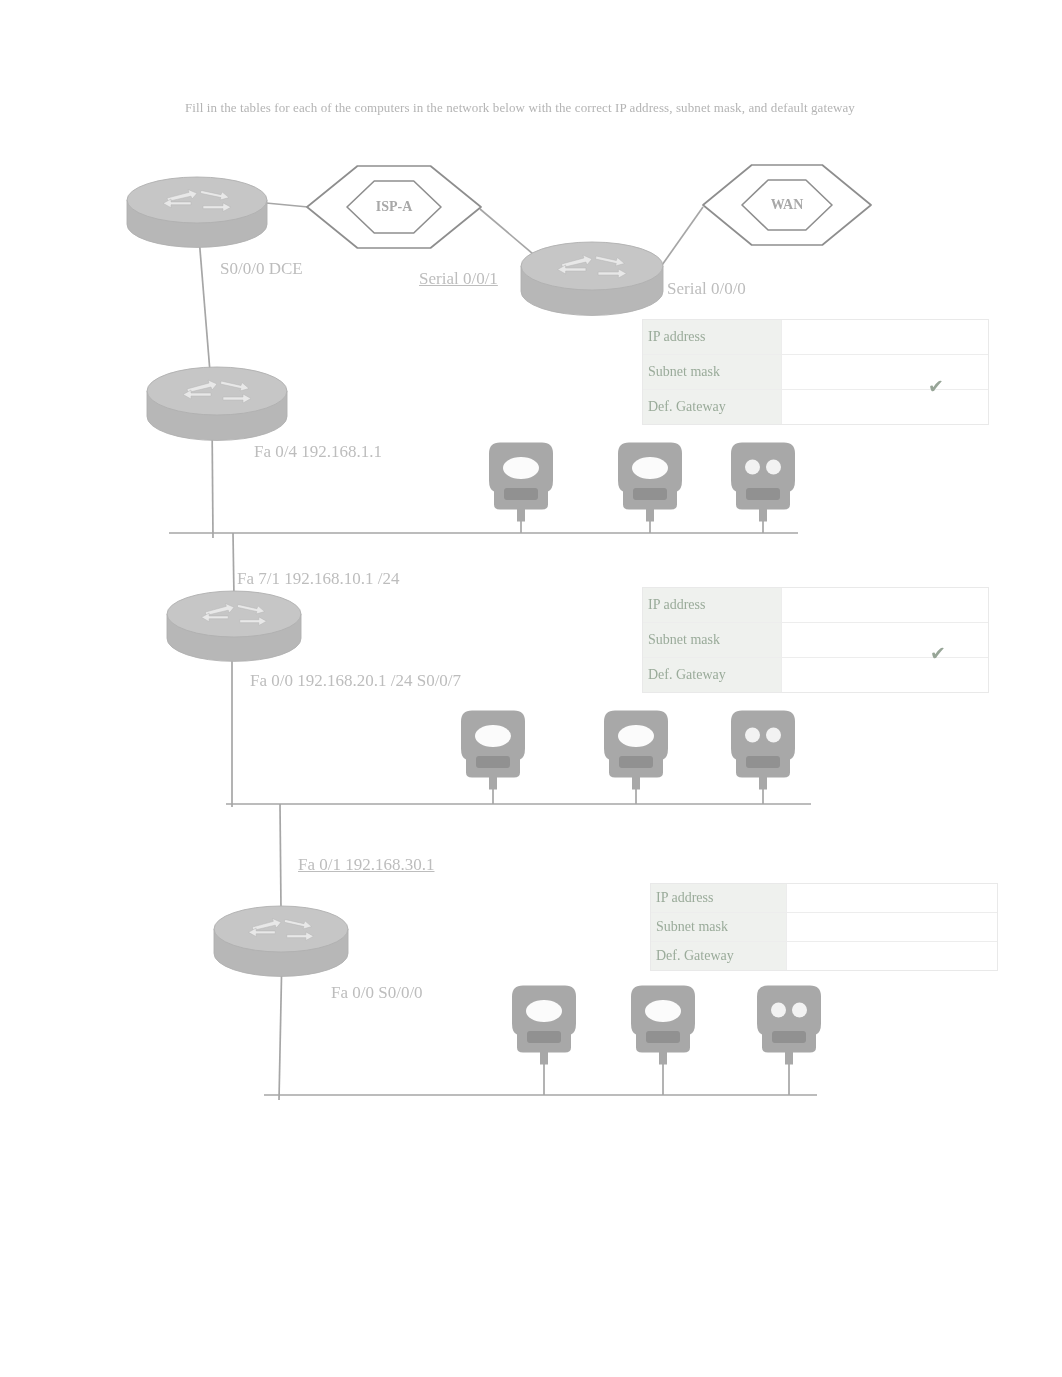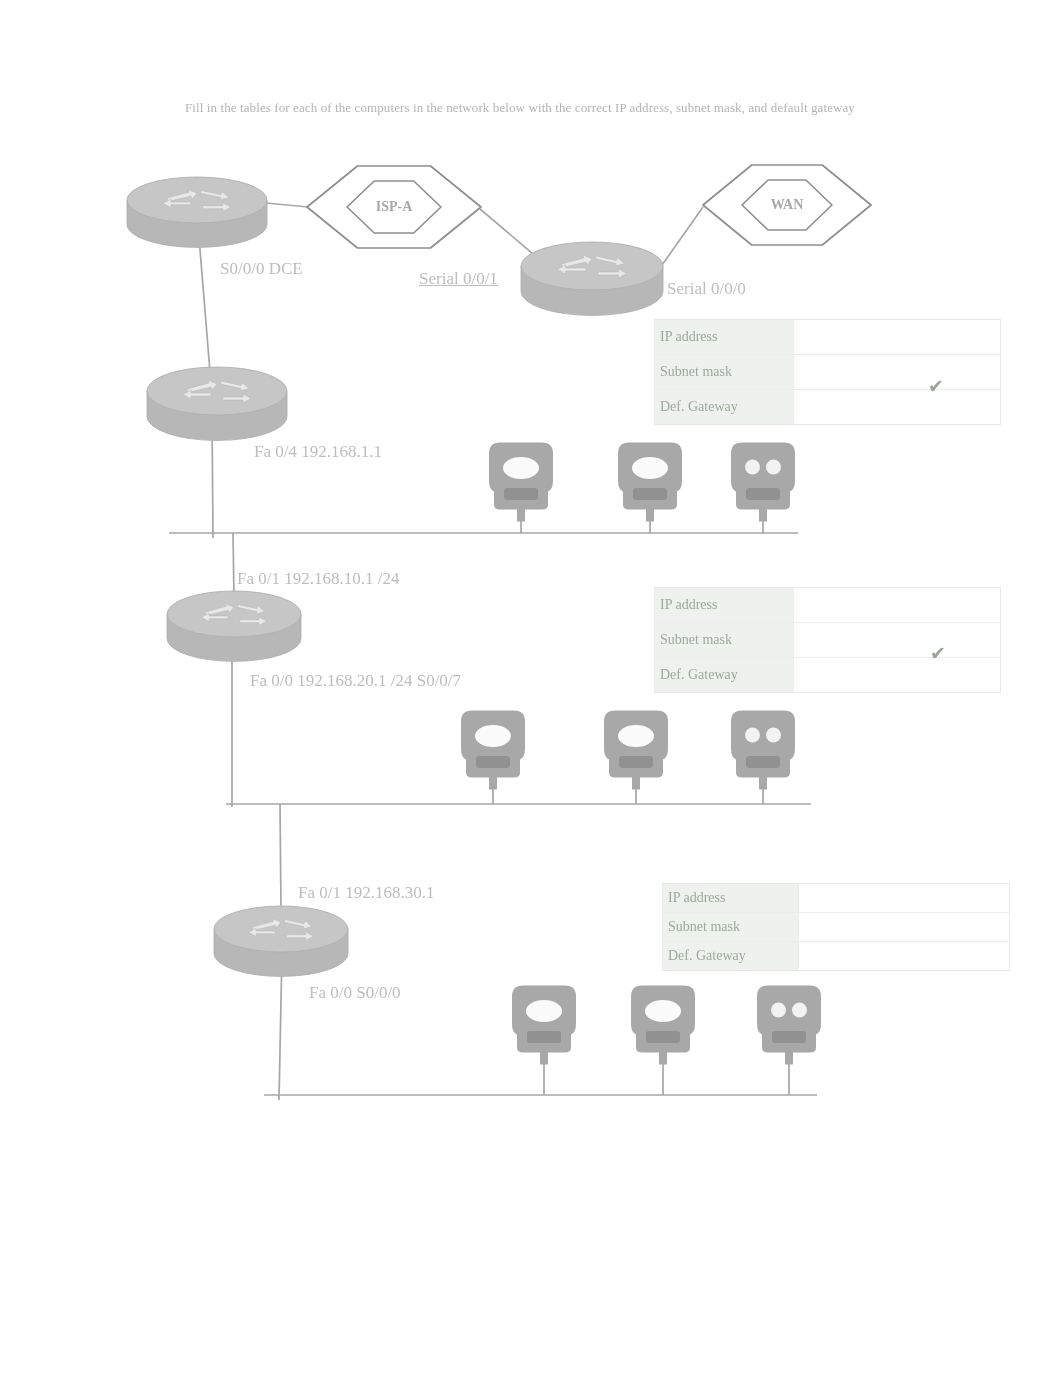--- a/index.html
+++ b/index.html
@@ -4,21 +4,21 @@
 <title>IP Addressing Network Diagram</title>
 <style>
   html,body{margin:0;padding:0;background:#ffffff;}
   body{width:1062px;height:1377px;font-family:"Liberation Serif",serif;overflow:hidden;}
   #page{position:relative;width:1062px;height:1377px;background:#fff;}
   svg.layer{position:absolute;left:0;top:0;width:1062px;height:1377px;overflow:visible;}
   .lbl{position:absolute;white-space:nowrap;font-family:"Liberation Serif",serif;}
   .instr{font-size:13px;color:#b4b4b4;letter-spacing:.1px;}
   .iface{font-size:17px;color:#bdbdbd;}
   .hexlabel{font-size:14px;fill:#a8a8a8;font-family:"Liberation Serif",serif;font-weight:bold;}
-  .tbl{position:absolute;box-sizing:border-box;border:1px solid #e9e9e9;display:flex;flex-direction:column;background:#fff;margin-left:12px;}
+  .tbl{position:absolute;box-sizing:border-box;border:1px solid #e9e9e9;display:flex;flex-direction:column;background:#fff;}
   .trow{display:flex;flex:1 1 0;box-sizing:border-box;border-bottom:1px solid #ededed;}
   .trow:last-child{border-bottom:none;}
   .tcell-l{box-sizing:border-box;background:#eff1ee;color:#9aab9a;font-size:14px;
            display:flex;align-items:center;padding-left:5px;border-right:1px solid #ededed;}
   .tcell-r{box-sizing:border-box;flex:1;background:#fff;position:relative;}
   .mark{position:absolute;font-size:19px;line-height:14px;font-weight:bold;color:#97a597;font-family:"DejaVu Sans",sans-serif;}
 </style>
 </head>
 <body>
 
@@ -215,24 +215,24 @@
           <rect x="772" y="1031" width="34" height="12" rx="3" fill="#919191"></rect>
           <rect x="785" y="1050.5" width="8" height="14" fill="#a8a8a8"></rect>
         </g>
       </g>
     </svg>
   <div id="overlay">
       <div class="lbl iface" style="left: 220px; top: 259px;">S0/0/0 DCE</div>
       <div class="lbl iface" style="left: 419px; top: 269px; text-decoration: underline;">Serial 0/0/1</div>
       <div class="lbl iface" style="left: 667px; top: 279px;">Serial 0/0/0</div>
       <div class="lbl iface" style="left: 254px; top: 442px;">Fa 0/4 192.168.1.1</div>
-      <div class="lbl iface" style="left: 237px; top: 569px;">Fa 0/1 192.168.10.1 /24</div>
+      <div class="lbl iface" style="left: 237px; top: 569px;">Fa 7/1 192.168.10.1 /24</div>
       <div class="lbl iface" style="left: 250px; top: 671px;">Fa 0/0 192.168.20.1 /24 S0/0/7</div>
-      <div class="lbl iface" style="left: 298px; top: 883px;">Fa 0/1 192.168.30.1</div>
-      <div class="lbl iface" style="left: 309px; top: 983px;">Fa 0/0 S0/0/0</div>
+      <div class="lbl iface" style="left: 298px; top: 855px; text-decoration: underline;">Fa 0/1 192.168.30.1</div>
+      <div class="lbl iface" style="left: 331px; top: 983px;">Fa 0/0 S0/0/0</div>
       <div class="tbl" style="left: 642px; top: 319px; width: 347px; height: 106px;">
         <div class="trow">
           <div class="tcell-l" style="width: 139px;">IP address</div>
           <div class="tcell-r"></div>
         </div>
         <div class="trow">
           <div class="tcell-l" style="width: 139px;">Subnet mask</div>
           <div class="tcell-r"></div>
         </div>
         <div class="trow">

